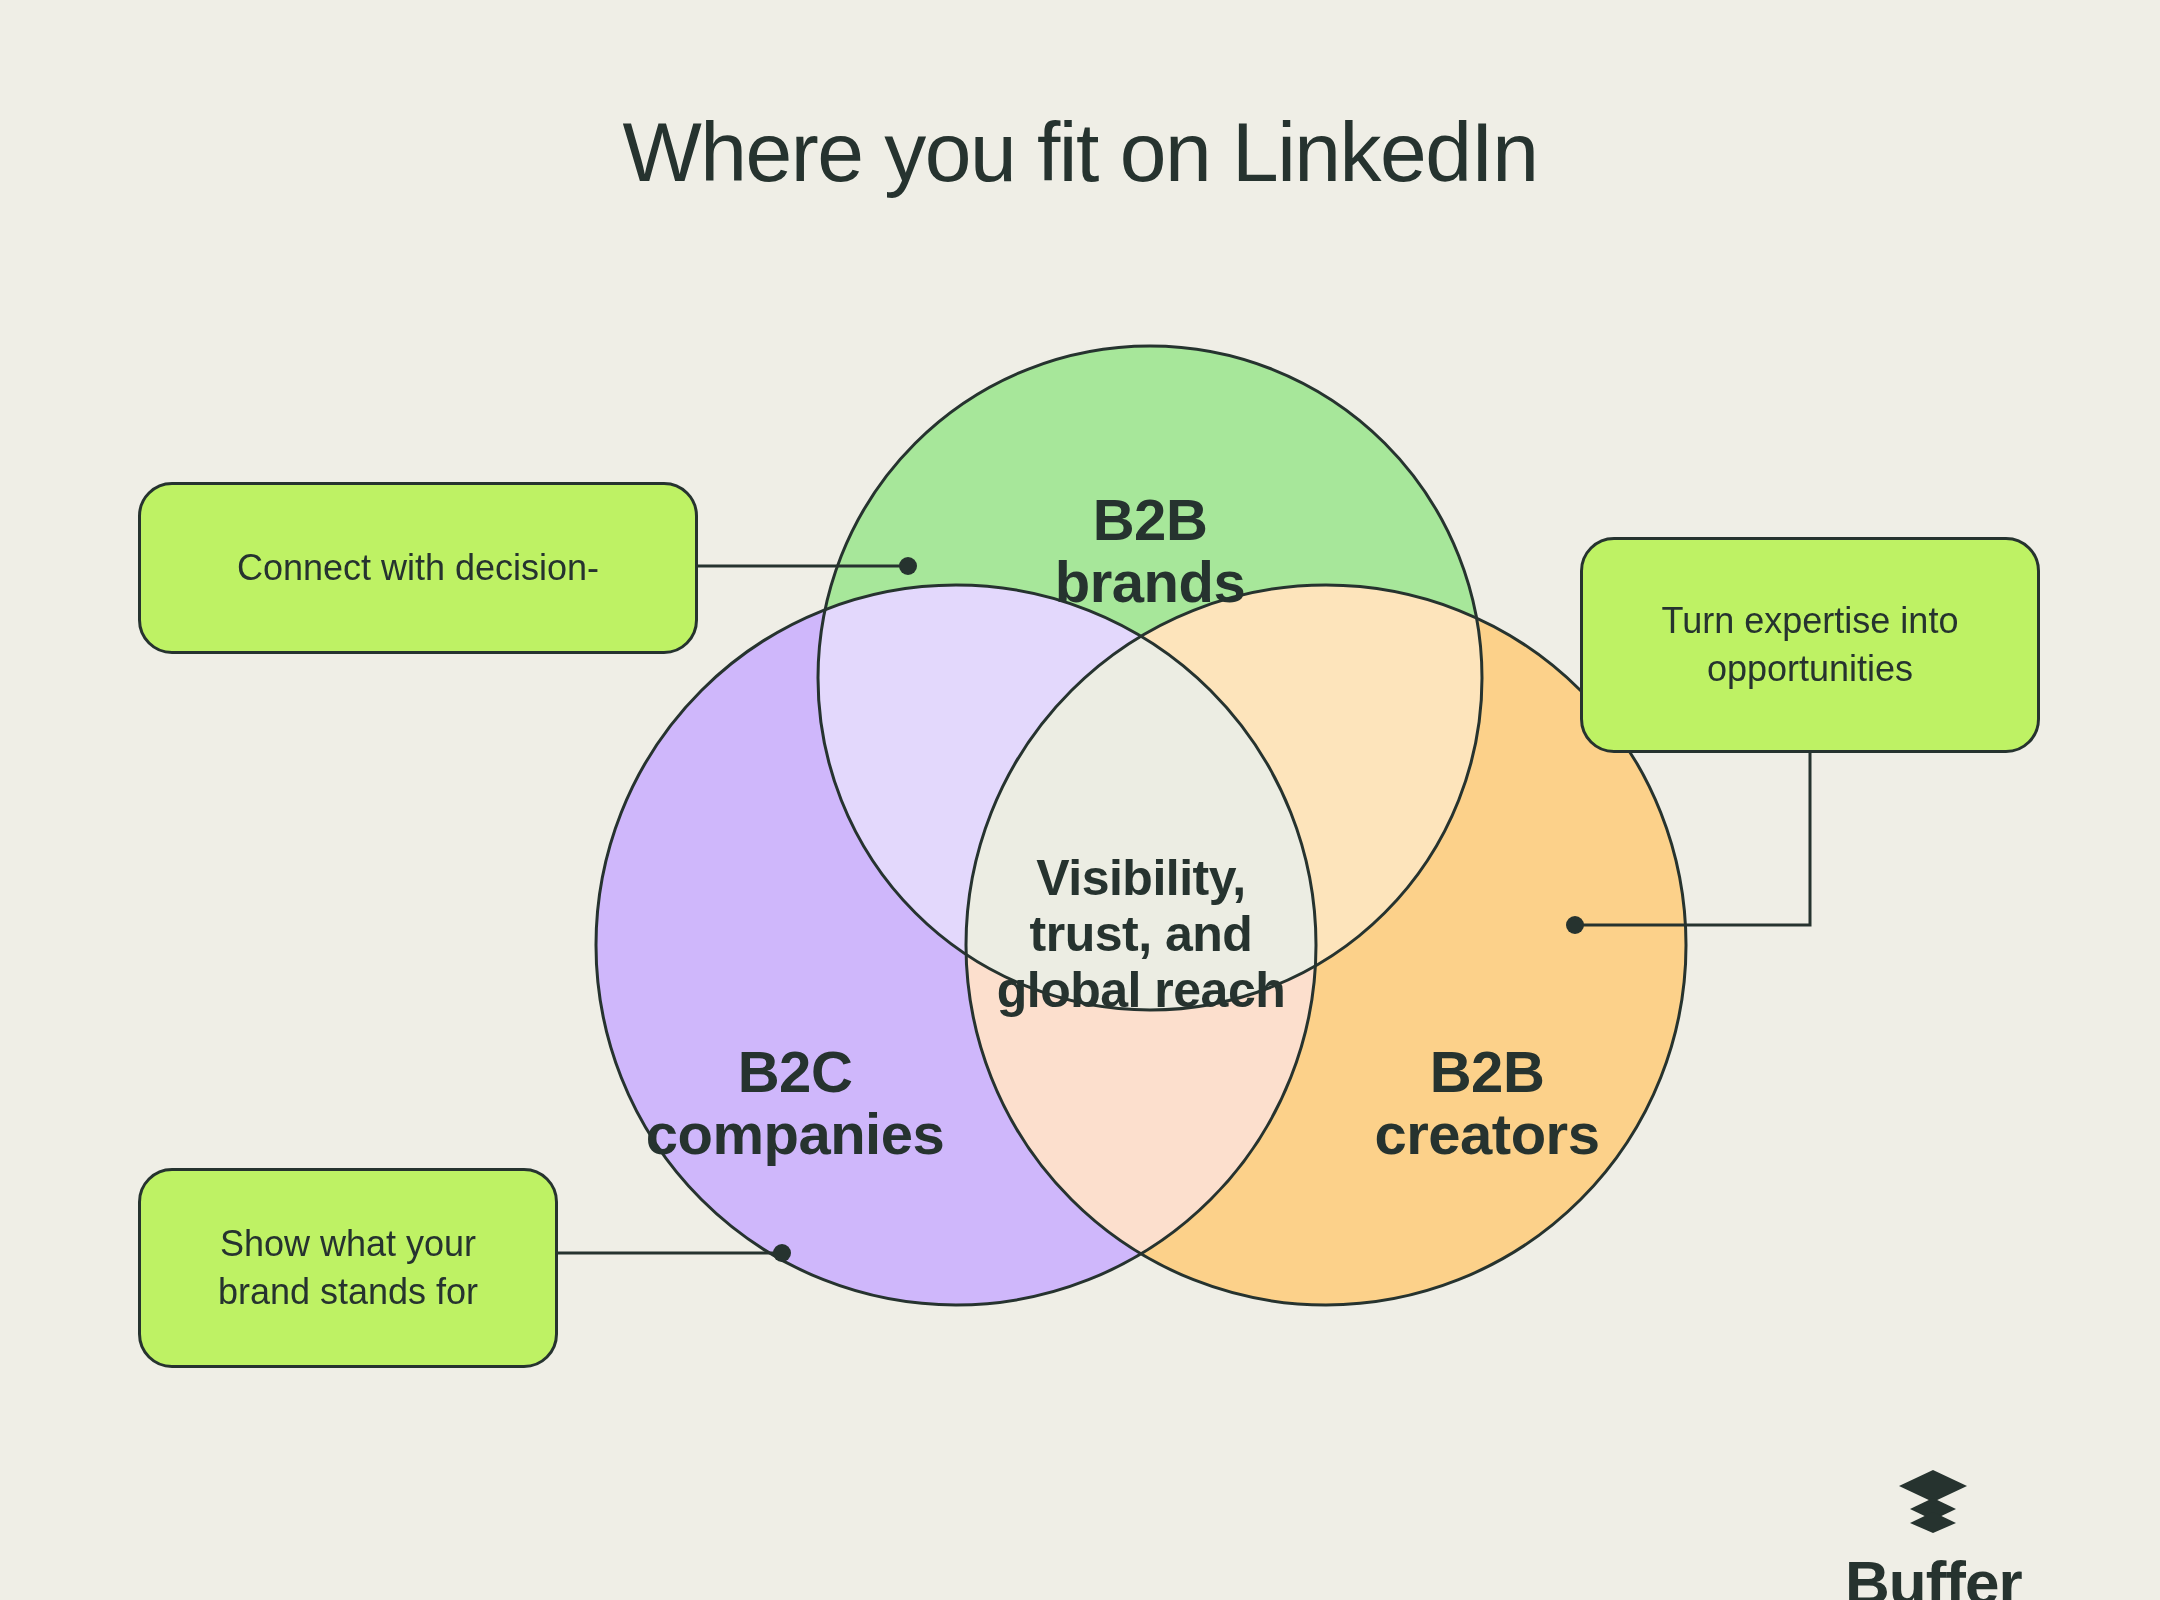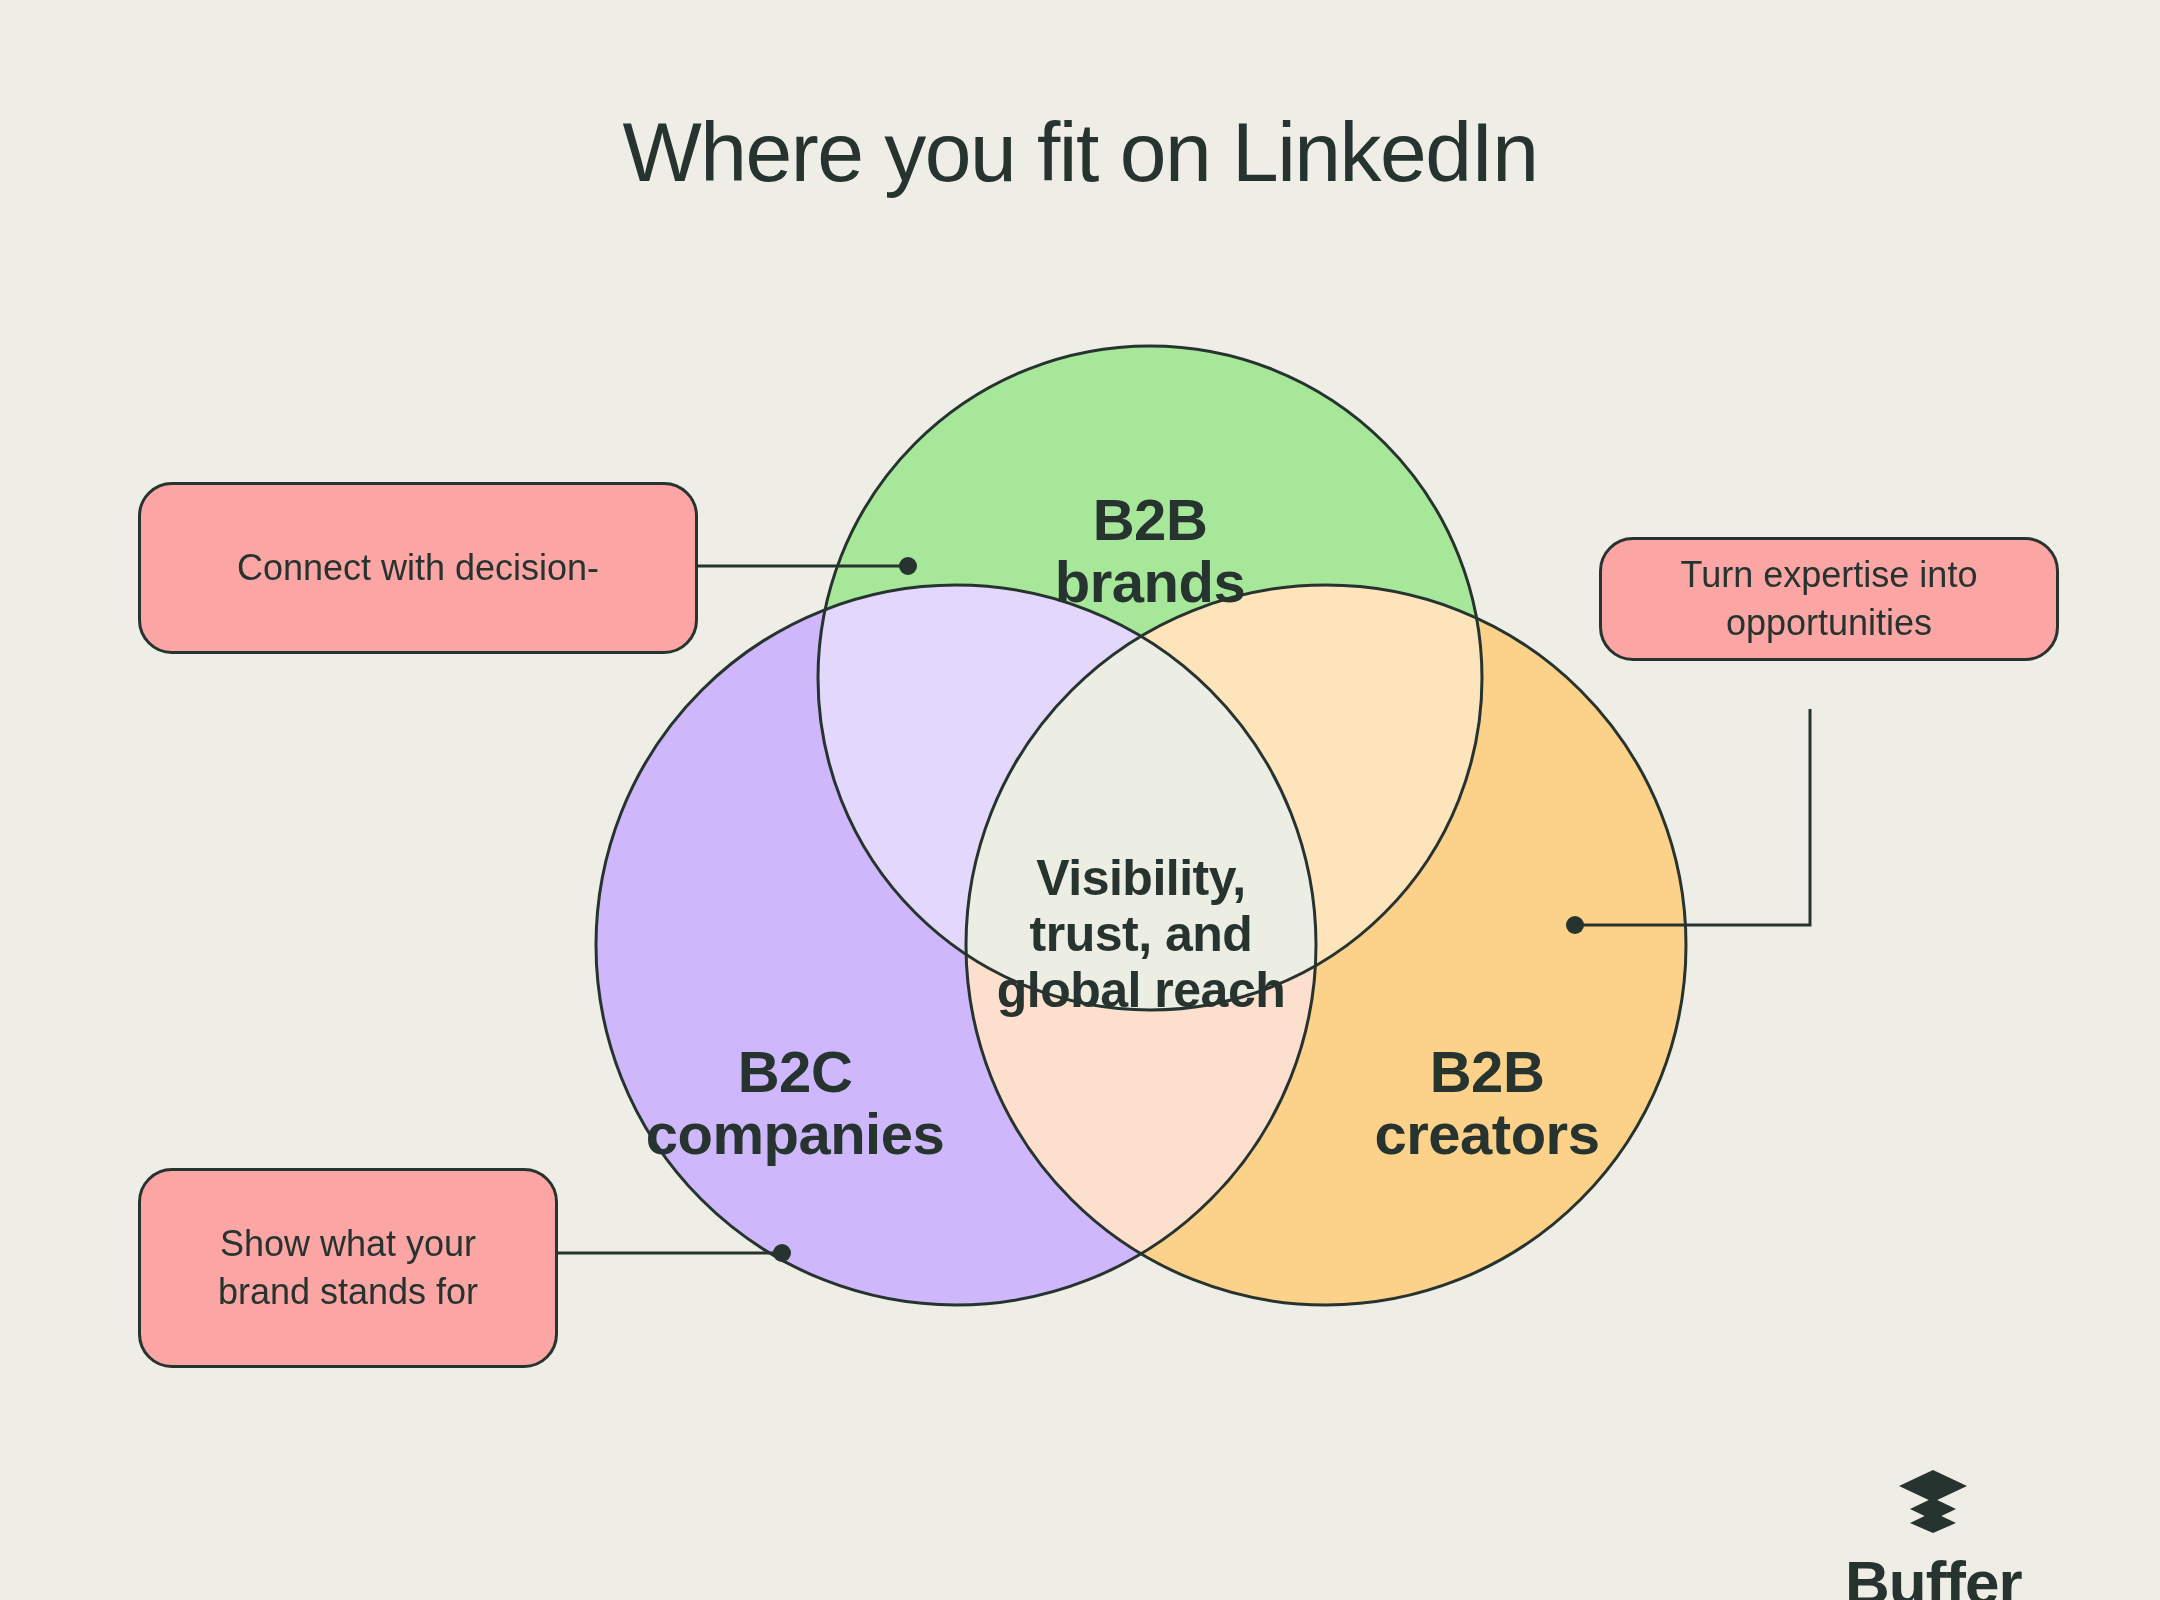--- a/index.html
+++ b/index.html
@@ -52,21 +52,21 @@
     font-family: "Liberation Sans", sans-serif;
     font-size: 50px;
     font-weight: 700;
     fill: #26332F;
     letter-spacing: -0.5px;
   }
   
   .callout {
     position: absolute;
     box-sizing: border-box;
-    background: #fca5a5;
+    background: #bef264;
     border: 3px solid #26332F;
     border-radius: 34px;
     display: flex;
     align-items: center;
     justify-content: center;
     text-align: center;
     color: #26332F;
     font-size: 36px;
     font-weight: 500;
     line-height: 1.32;
@@ -75,22 +75,21 @@
   #callout-decision-makers {
     left: 138px;
     top: 482px;
     width: 560px;
     height: 172px;
   }
   #callout-expertise {
     left: 1580px;
     top: 537px;
     width: 460px;
-    height: 124px;
-    margin-left: 19px;
+    height: 216px;
   }
   #callout-brand-stands {
     left: 138px;
     top: 1168px;
     width: 420px;
     height: 200px;
   }
   
   #buffer-logo {
     position: absolute;

